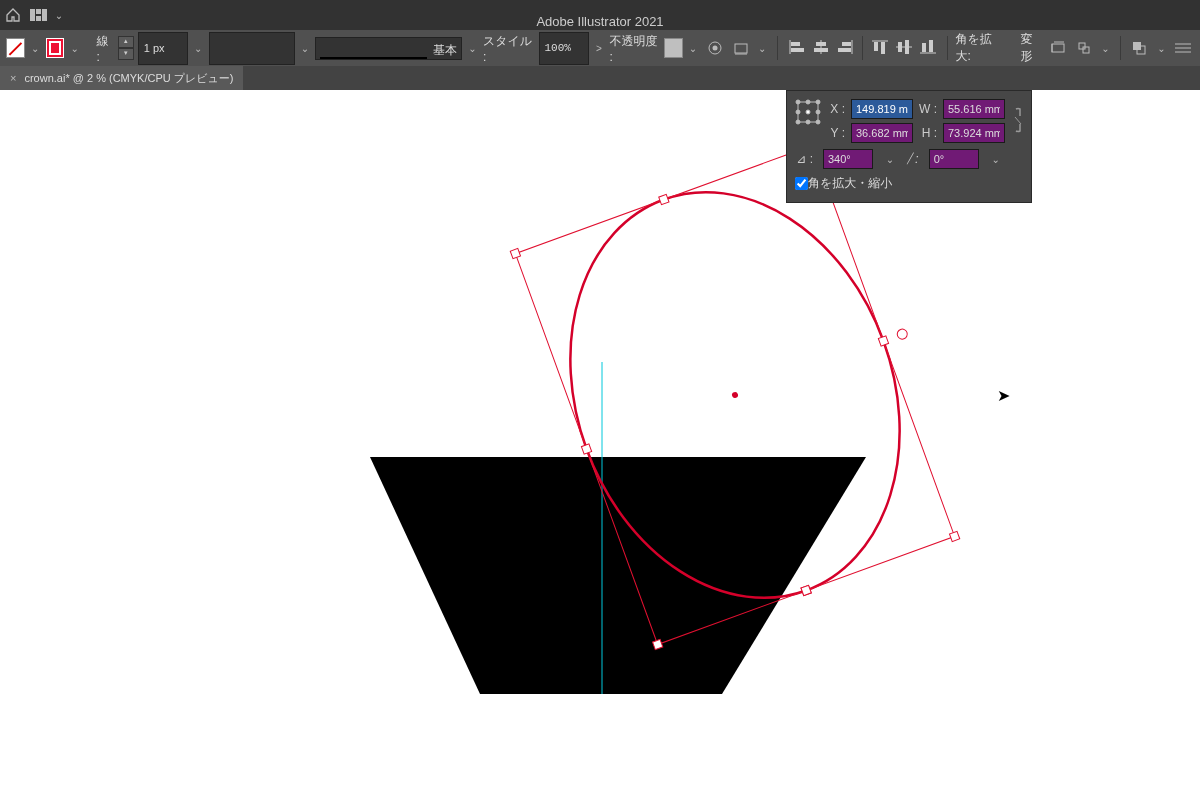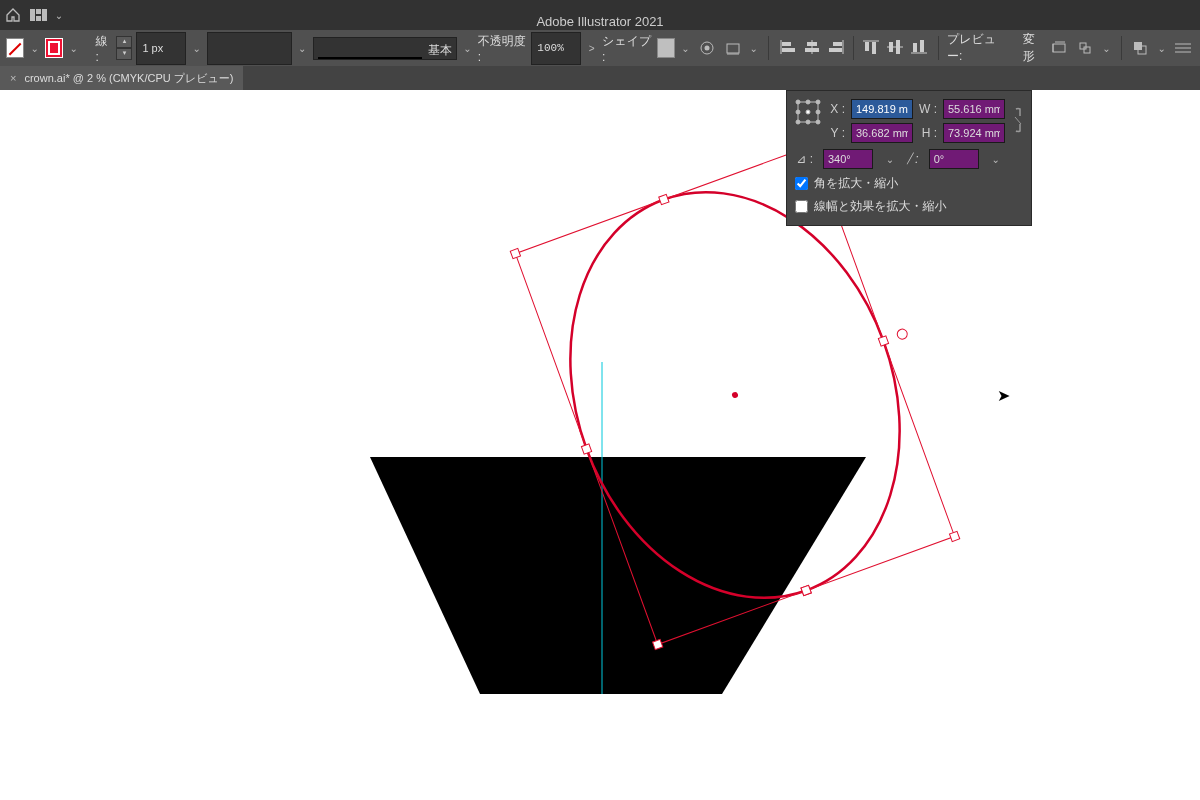--- a/index.html
+++ b/index.html
@@ -30,21 +30,21 @@
   
   .transform-panel{position:absolute;top:0;right:168px;width:246px;background:#474747;border:1px solid #2a2a2a;padding:8px 8px 10px 8px;box-sizing:border-box;display:flex;flex-direction:column;gap:6px}
   .tp-row{display:flex;align-items:center;gap:6px}
   .tp-row.last{gap:10px}
   .ref{width:26px;height:26px}
   .ref svg{display:block}
   .lbl{width:18px;text-align:right;color:#ccc}
   .tp-input{width:62px;height:20px;background:#701a75;border:1px solid #1a1a1a;color:#ddd;font-size:11px;padding:0 4px;box-sizing:border-box}
   .tp-input.sel{background:#2c5a9a;color:#fff}
   .chain{width:18px;height:42px;display:flex;align-items:center;justify-content:center;color:#999}
-  .tp-check{display:flex;align-items:center;gap:6px;color:#ddd;font-size:12px}
+  .tp-check{display:flex;align-items:center;color:#ddd;font-size:12px}
   .tp-check input{width:13px;height:13px;margin:0}
   .skew-ico{font-size:13px;color:#ccc;font-style:italic}
 </style>
 </head>
 <body>
 
 <div class="topbar">
   <div class="icon">
     <svg width="16" height="16" viewBox="0 0 16 16">
         <path d="M2 8 8 2l6 6v6H9v-4H7v4H2z" fill="none" stroke="#bbb" stroke-width="1.3"></path>
@@ -75,24 +75,24 @@
     </div>
   <input class="field" style="width: 50px;" value="1 px">
   <div class="mini-drop">⌄</div>
   <div class="field" style="width:92px"></div>
   <div class="mini-drop">⌄</div>
   <div class="brush-prev">
     <div class="brush-line"></div>
     <span style="color:#ddd">基本</span>
   </div>
   <div class="mini-drop">⌄</div>
-  <span class="label">不透明度 :</span>
+  <span class="label">スタイル :</span>
   <input class="field" style="width: 50px; font-family: Liberation Mono, monospace;" value="100%">
   <div class="mini-drop">&gt;</div>
-  <span class="label">シェイプ :</span>
+  <span class="label">不透明度 :</span>
   <div class="swatch" style="background:#bfbfbf"></div>
   <div class="mini-drop">⌄</div>
   <div class="ico-btn">
     <svg width="16" height="16">
         <circle cx="8" cy="8" r="6" fill="none" stroke="#bbb"></circle>
         <circle cx="8" cy="8" r="2.5" fill="#bbb"></circle>
       </svg>
   </div>
   <div class="ico-btn">
     <svg width="16" height="16">
@@ -142,21 +142,21 @@
       </div>
     <div class="align-ico">
         <svg width="18" height="16">
           <line x1="1" y1="14" x2="17" y2="14" stroke="#ccc"></line>
           <rect x="3" y="4" width="4" height="9" fill="#ccc"></rect>
           <rect x="10" y="1" width="4" height="12" fill="#ccc"></rect>
         </svg>
       </div>
   </div>
   <div class="sep"></div>
-  <span class="label">プレビュー:</span>
+  <span class="label">角を拡大:</span>
   <div style="width:10px"></div>
   <span class="label">変形</span>
   <div class="ico-btn">
       <svg width="16" height="16">
         <rect x="2" y="4" width="12" height="8" fill="none" stroke="#bbb"></rect>
         <line x1="4" y1="2" x2="14" y2="2" stroke="#bbb"></line>
         <line x1="2" y1="4" x2="2" y2="12" stroke="#bbb"></line>
       </svg>
     </div>
   <div class="ico-btn">
@@ -269,18 +269,14 @@
       <div class="mini-drop">⌄</div>
       <span class="skew-ico">⧸ :</span>
       <input class="tp-input" style="width: 50px;" value="0°">
       <div class="mini-drop">⌄</div>
     </div>
 
     <label class="tp-check">
       <input type="checkbox" checked="" style="">
       <span>角を拡大・縮小</span>
     </label>
-    <label class="tp-check">
-      <input type="checkbox" style="">
-      <span>線幅と効果を拡大・縮小</span>
-    </label>
   </div>
 </div>
 
 </body></html>

